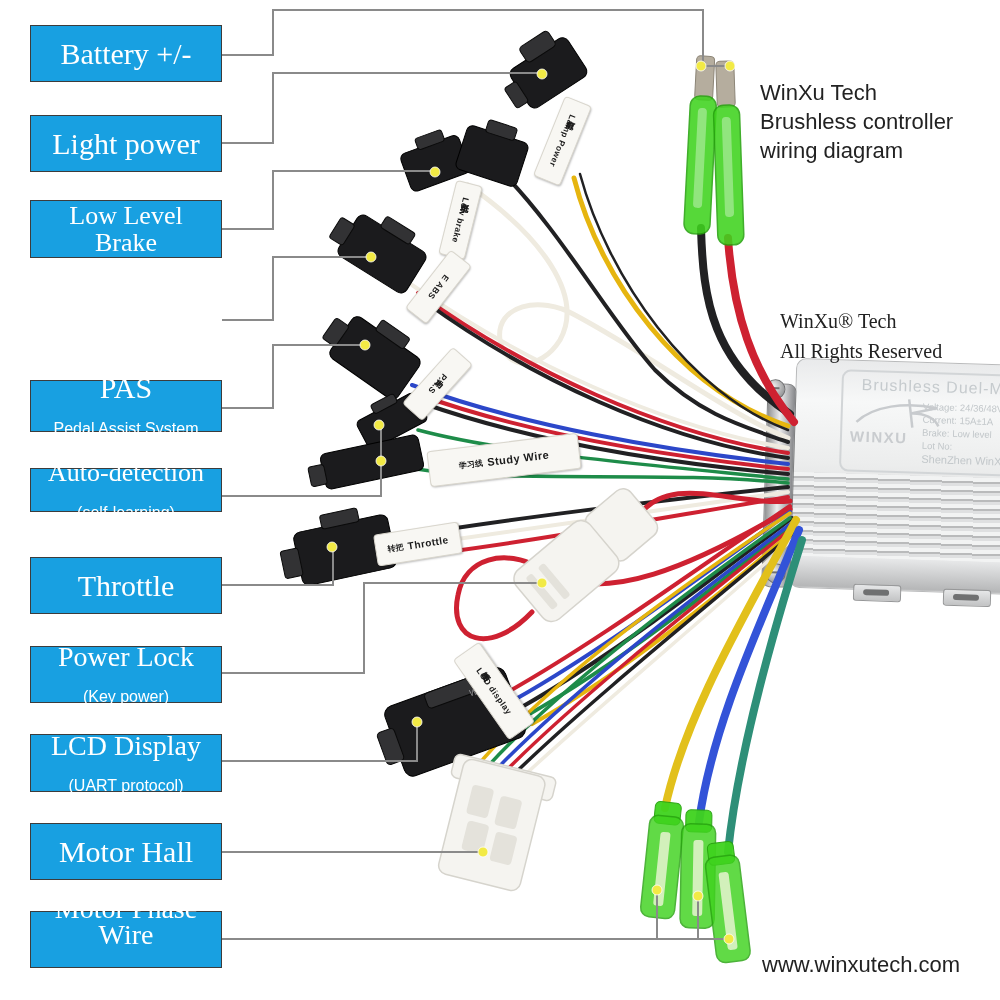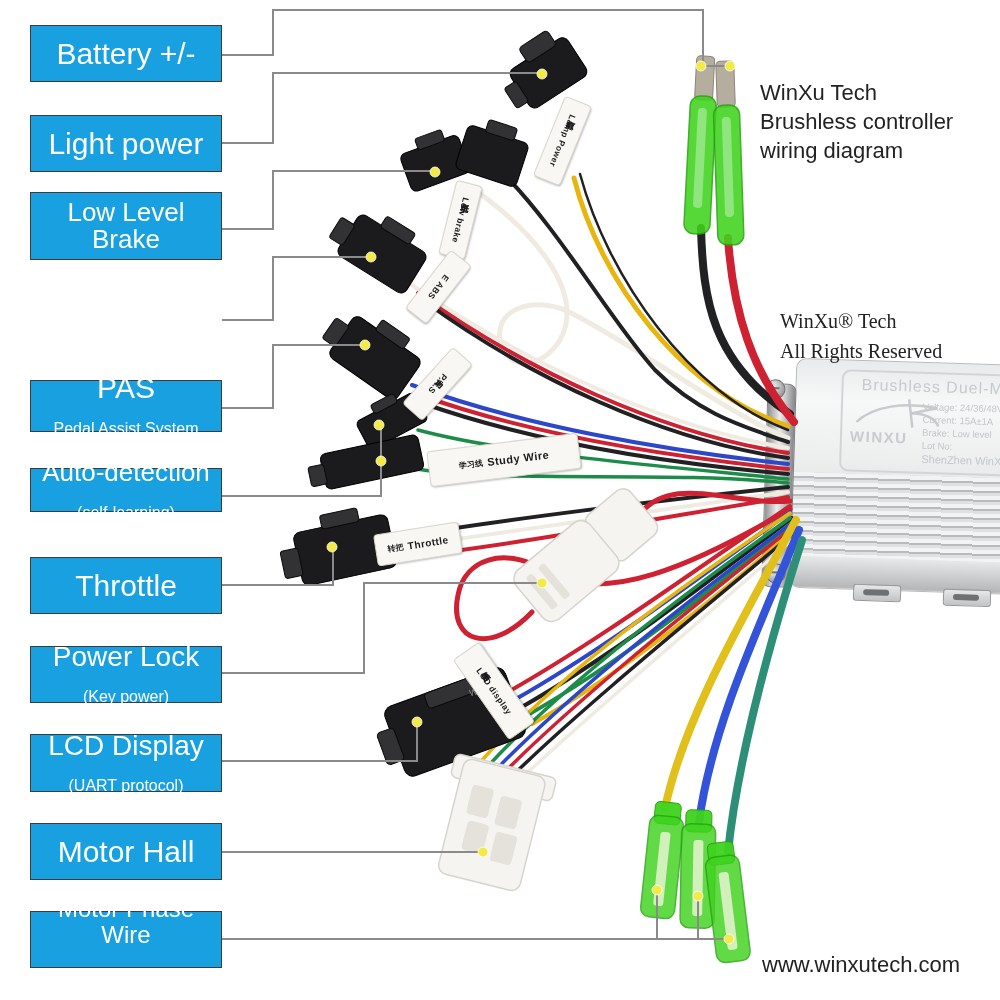--- a/index.html
+++ b/index.html
@@ -2,23 +2,23 @@
 <html><head>
 <meta charset="utf-8">
 <style>
   html,body{margin:0;padding:0;background:#fff;}
   #canvas{position:relative;width:1000px;height:1000px;overflow:hidden;background:#fff;
           font-family:"Liberation Sans",sans-serif;}
   
   .lbl{position:absolute;left:30px;width:192px;background:#18a0e1;border:1px solid #3c3c3c;
        color:#fff;display:flex;flex-direction:column;align-items:center;justify-content:center;
        text-align:center;z-index:6;box-sizing:border-box;}
-  .lbl .main{font-size:30px;line-height:32px;}
+  .lbl .main{font-size:30px;line-height:32px;font-family:Liberation Serif, serif;}
   .lbl .main.sm{font-size:26px;line-height:27px;}
-  .lbl .main.xs{font-size:24px;line-height:26px;}
+  .lbl .main.xs{font-size:28px;line-height:26px;}
   .lbl .sub{font-size:16px;line-height:18px;margin-top:18px;}
   
   .ann{position:absolute;color:#222;z-index:6;}
   .ann div{white-space:nowrap;}
   #ann-top{left:760px;top:78px;font-size:22px;line-height:29px;}
   #ann-rights{left:780px;top:306px;font-size:20px;line-height:30px;font-family:Liberation Serif, serif;}
   #ann-web{left:762px;top:952px;font-size:22px;}
   
   #controller{position:absolute;left:780px;top:352px;width:245px;height:246px;z-index:1;
               transform:rotate(1.8deg);transform-origin:20px 20px;}
@@ -283,21 +283,21 @@
       <circle cx="729" cy="939" r="5" fill="#f2ea45"></circle>
     </g>
   </svg>
 
   <div class="lbl" style="top:25px;height:57px">
     <div class="main">Battery +/-</div>
   </div>
   <div class="lbl" style="top:115px;height:57px">
     <div class="main">Light power</div>
   </div>
-  <div class="lbl" style="top:192px;height:68px">
+  <div class="lbl" style="top:200px;height:58px">
     <div class="main sm" style="width:130px">Low Level Brake</div>
   </div>
   <div class="lbl" style="top:380px;height:52px">
     <div class="main" style="line-height:28px">PAS</div>
     <div class="sub">Pedal Assist System</div>
   </div>
   <div class="lbl" style="top:468px;height:44px">
     <div class="main sm">Auto-detection</div>
     <div class="sub">(self-learning)</div>
   </div>

